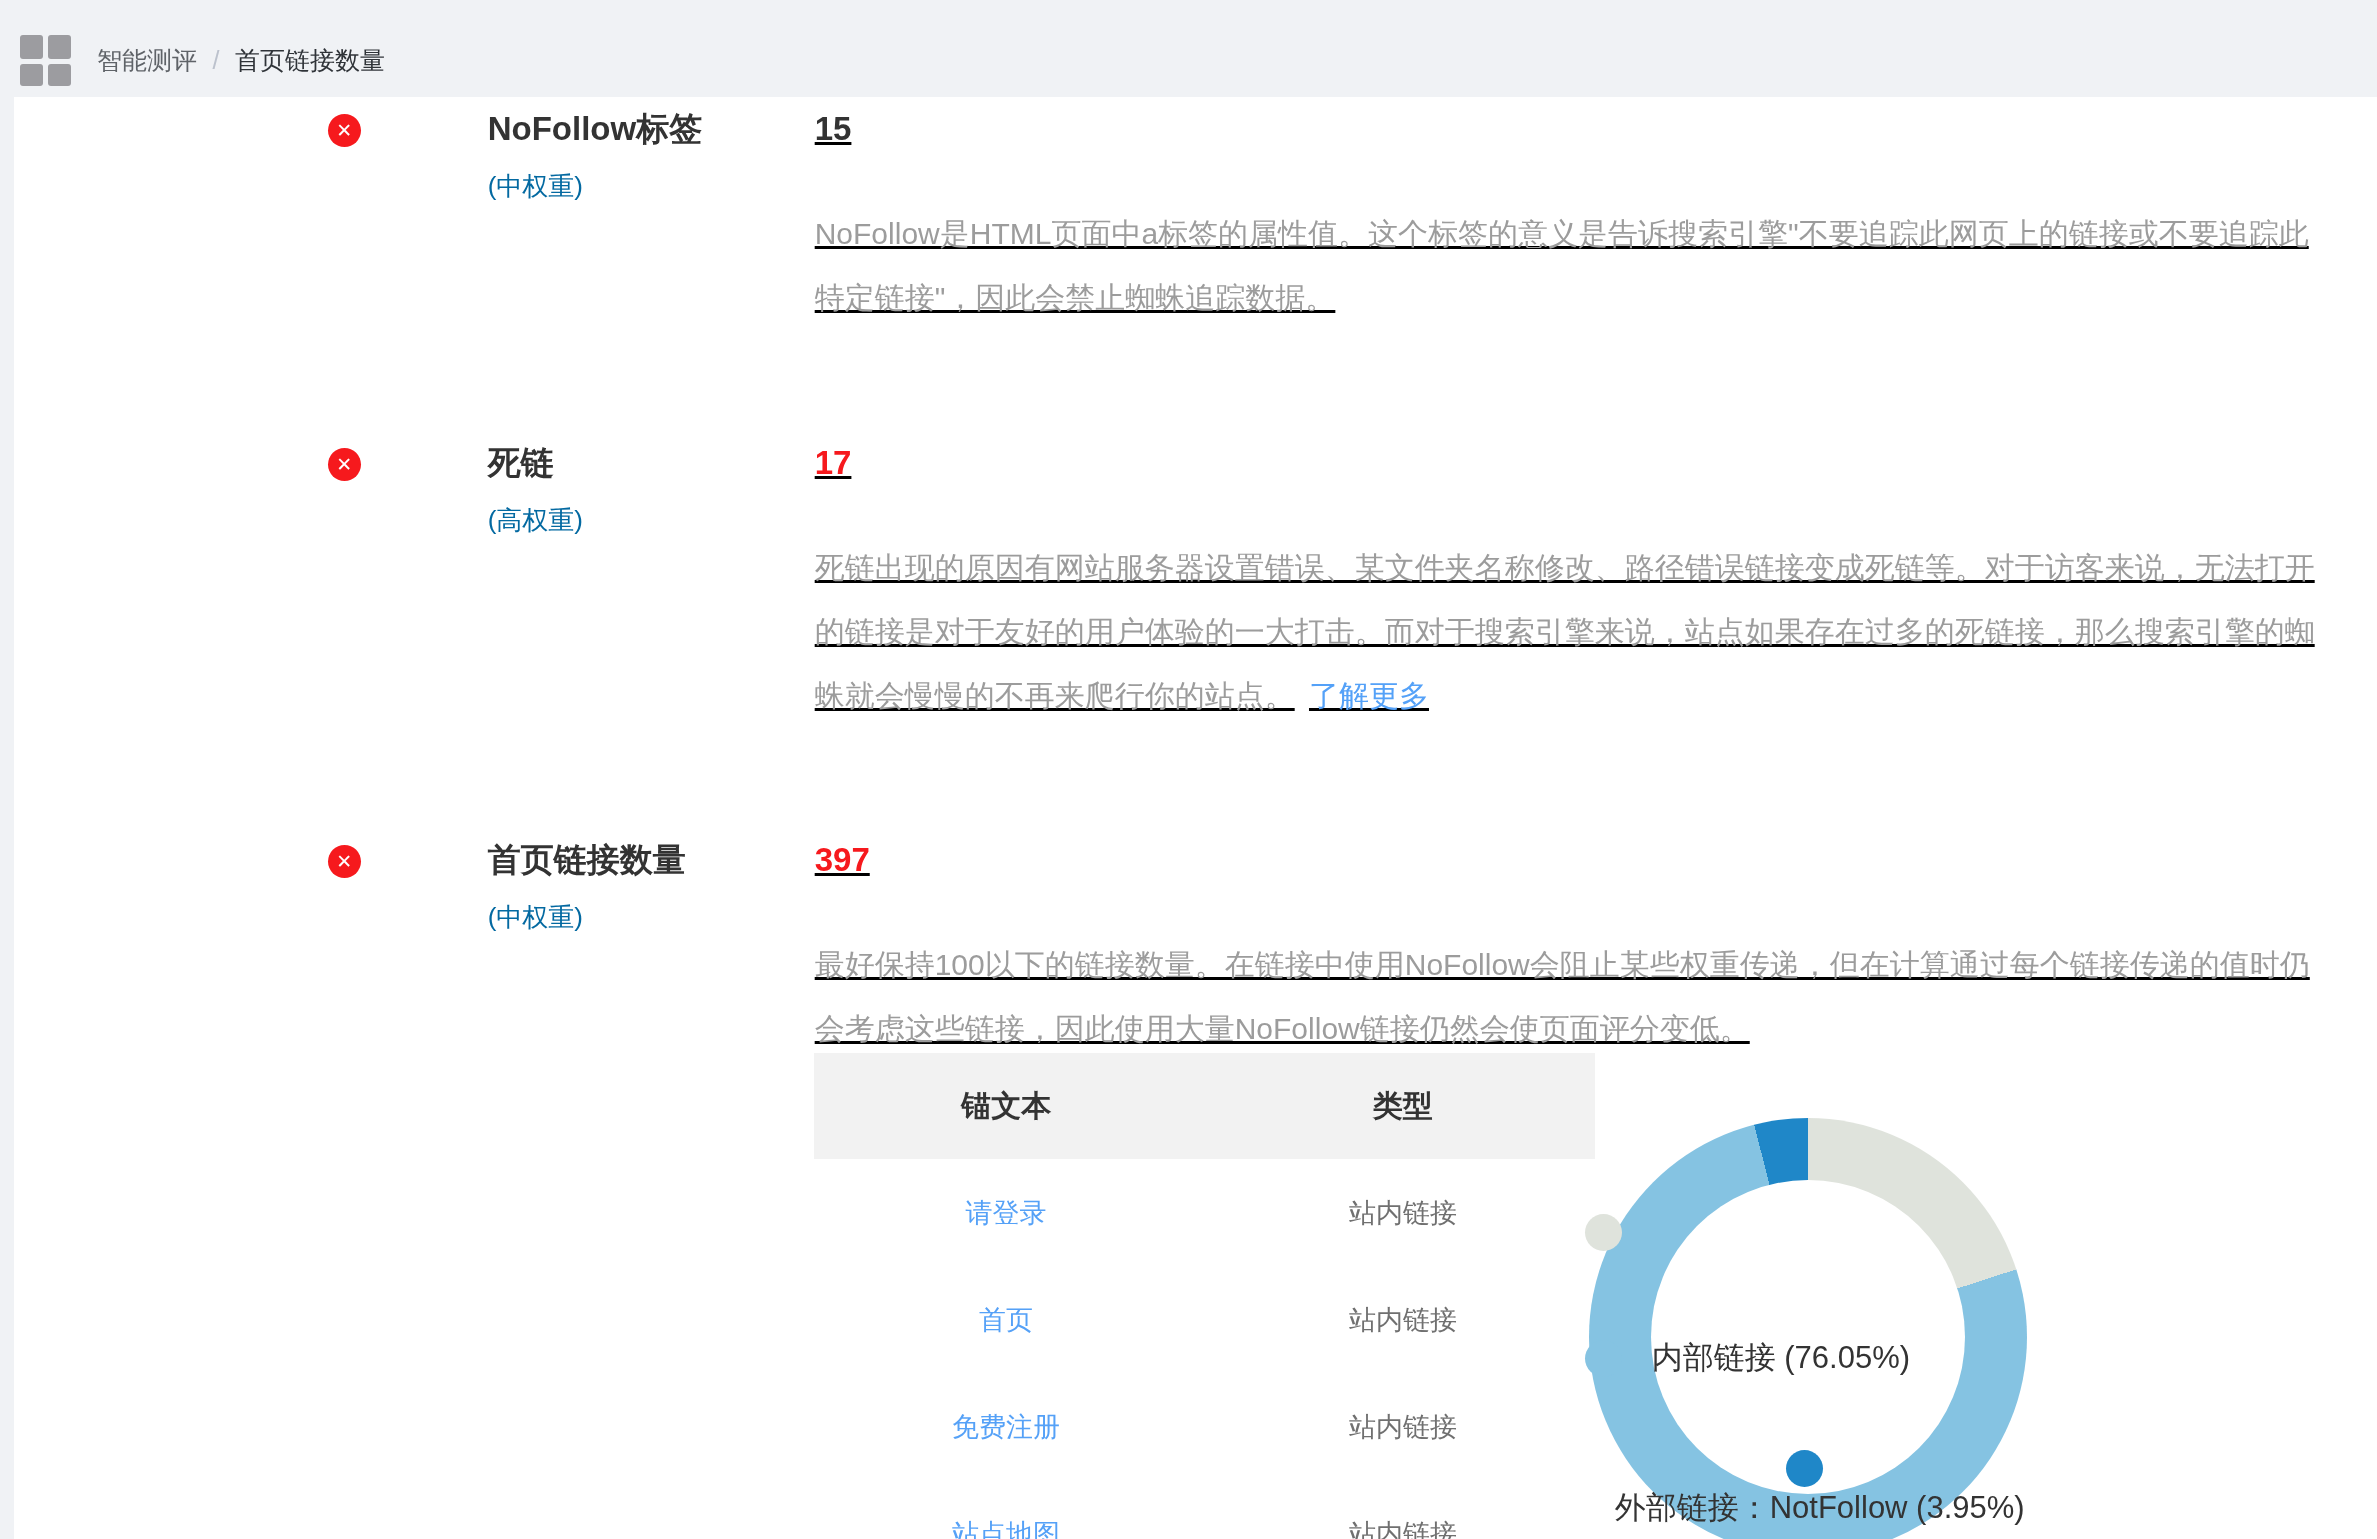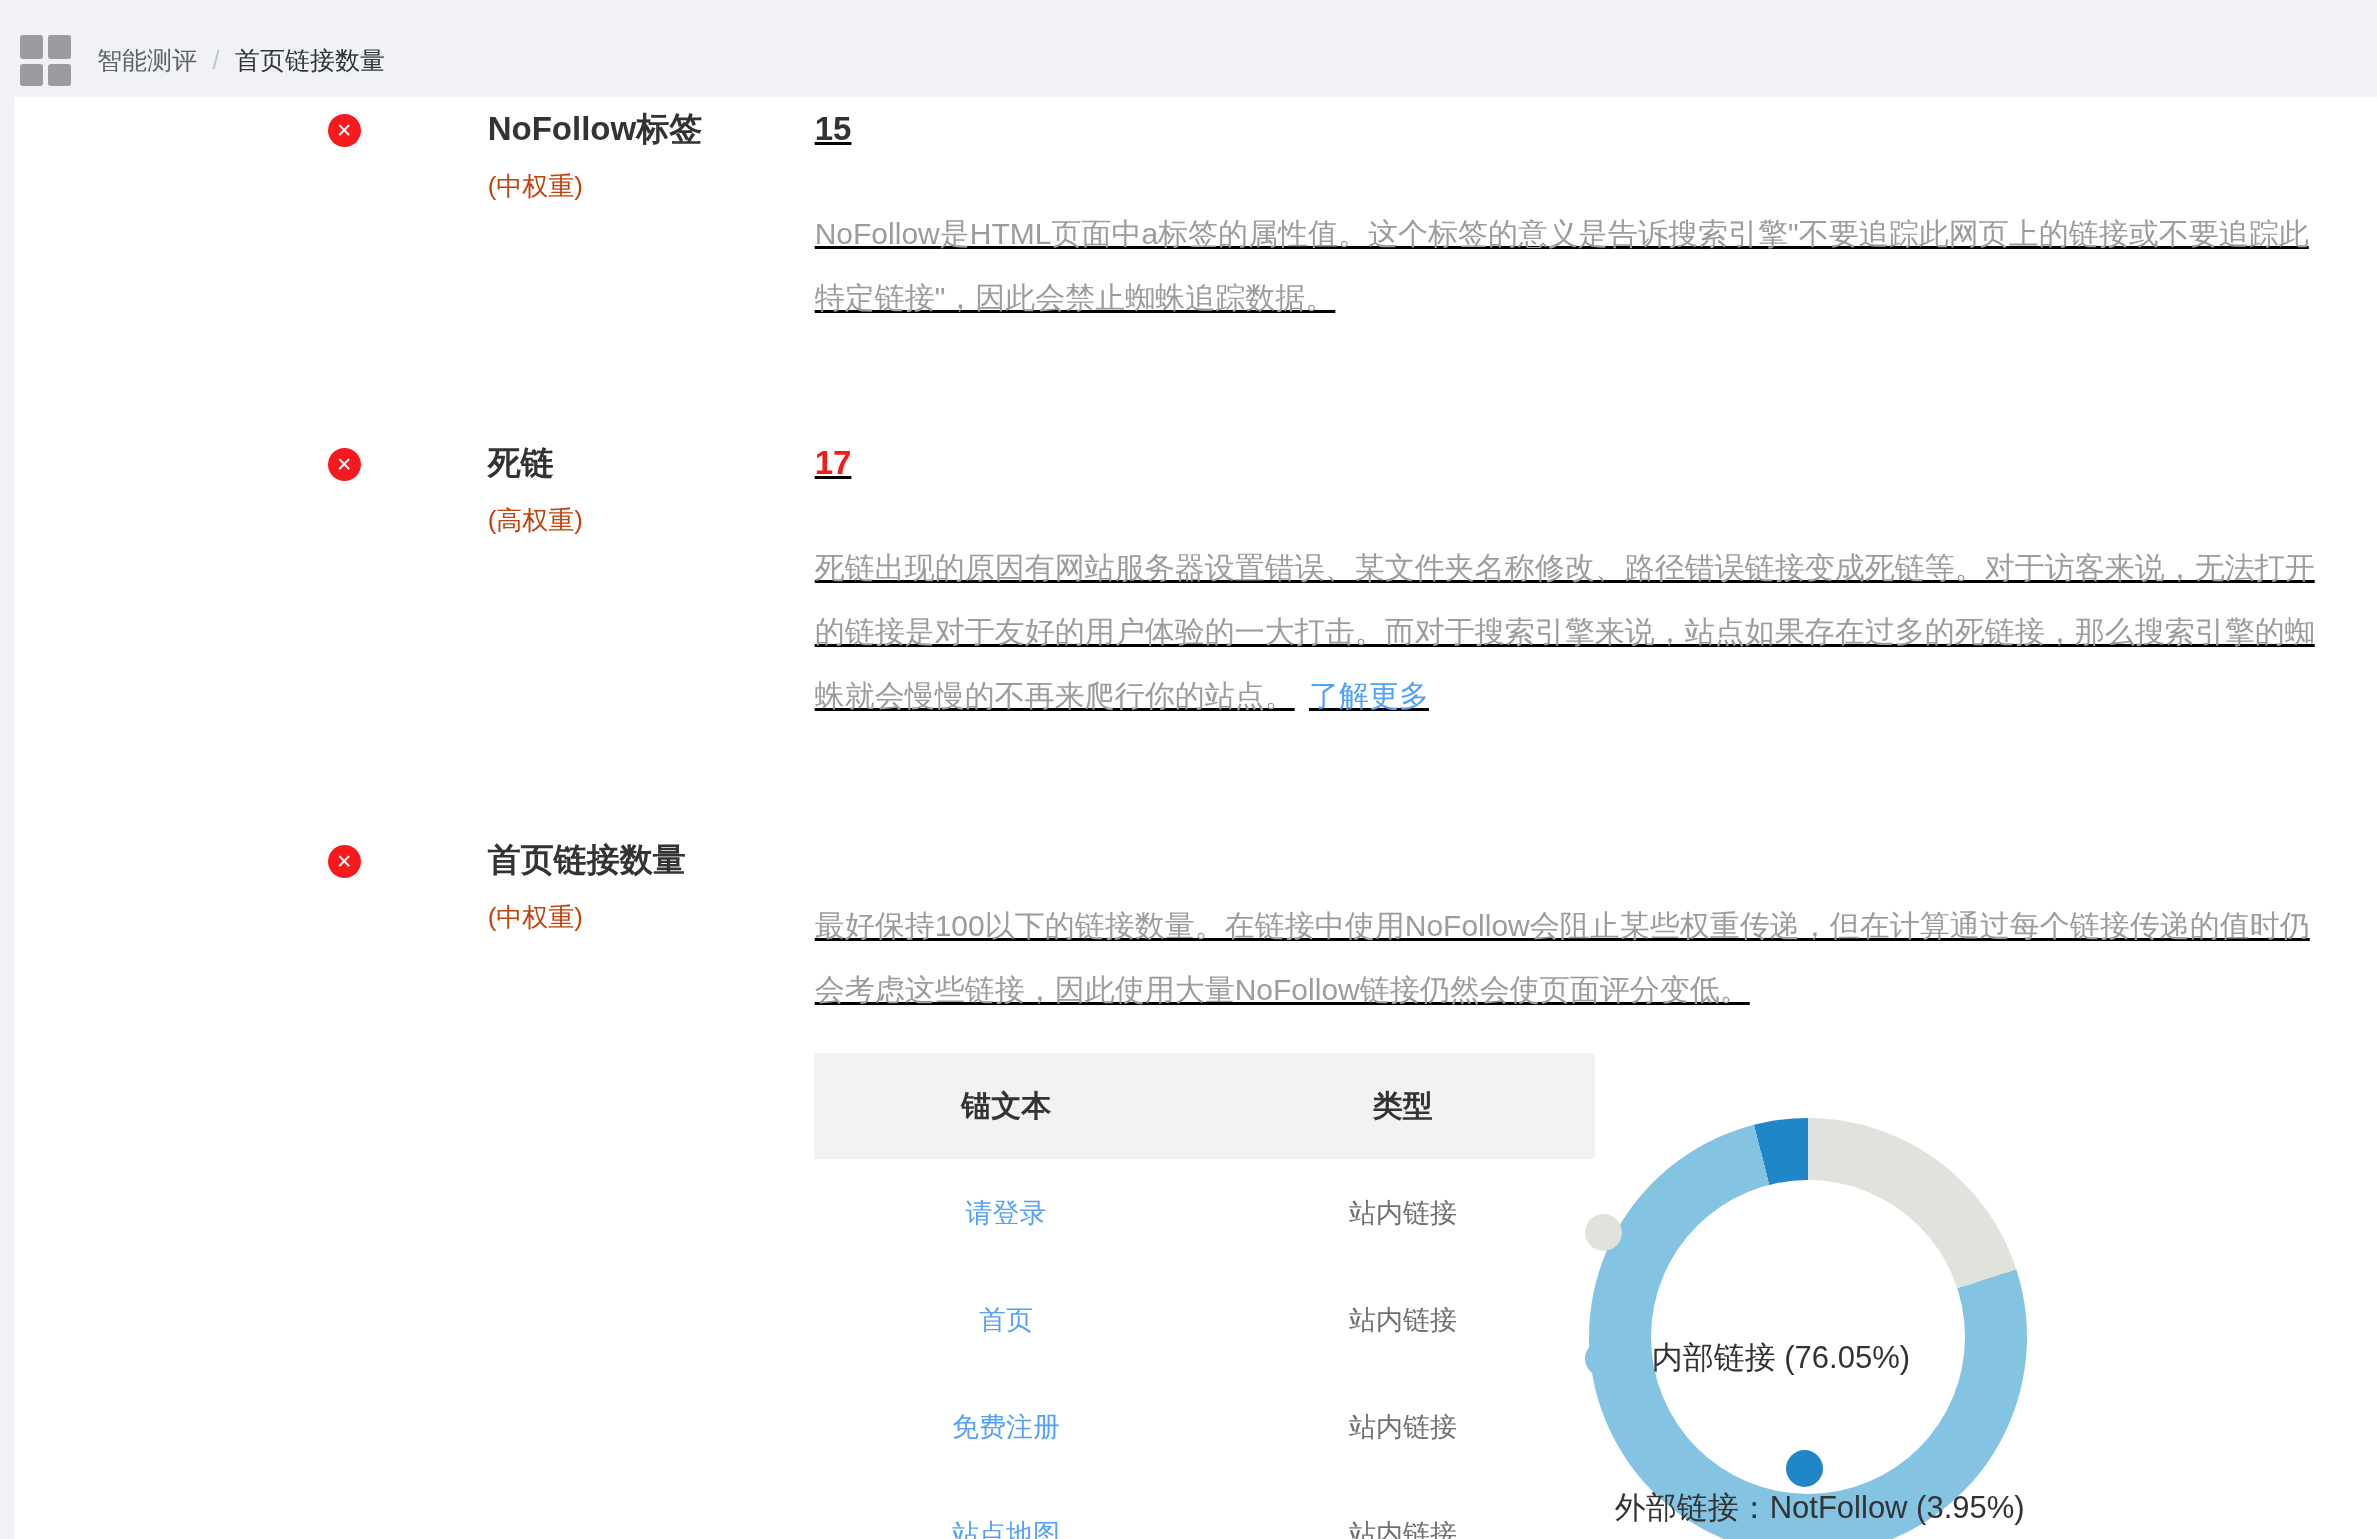--- a/index.html
+++ b/index.html
@@ -23,21 +23,21 @@
   
   .section{position:absolute;left:0;right:0;display:flex;align-items:flex-start;}
   .sec-1{top:12px;}
   .sec-2{top:346px;}
   .sec-3{top:743px;}
   .err-icon{margin-left:314px;margin-top:4.8px;width:33px;height:33px;border-radius:50%;
             background:#f6191d;color:#fff;display:flex;align-items:center;justify-content:center;
             font-size:19px;font-weight:bold;flex:0 0 auto;}
   .sec-info{margin-left:127px;width:327px;flex:0 0 auto;box-sizing:border-box;}
   .sec-title{font-size:33px;font-weight:bold;color:#333;line-height:39px;}
-  .sec-weight{font-size:26px;color:#c2410c;margin-top:22.6px;line-height:31px;}
+  .sec-weight{font-size:26px;color:#0369a1;margin-top:22.6px;line-height:31px;}
   .sec-body{flex:1 1 auto;position:relative;padding-right:39px;box-sizing:border-box;text-decoration:underline;}
   .metric-value{font-size:33px;font-weight:bold;line-height:39px;color:#333;}
   .sec-desc{font-size:30px;color:#9c9c9c;line-height:64px;margin-top:54px;max-width:1523px;}
   .learn-more{color:#54a1f8;text-decoration:none;margin-left:14.3px;cursor:pointer;}
 
   
   .link-table{position:absolute;left:-0.6px;top:213px;width:781px;}
   .lt-header{display:flex;height:106px;background:#f2f2f2;gap:12px;}
   .lt-header .lt-cell{font-size:30px;font-weight:bold;color:#333;}
   .lt-row{display:flex;height:107px;background:#fff;gap:13px;}
@@ -104,20 +104,21 @@
       </div>
     </div>
 
     <div class="section sec-3">
       <div class="err-icon">✕</div>
       <div class="sec-info">
         <div class="sec-title">首页链接数量</div>
         <div class="sec-weight">(中权重)</div>
       </div>
       <div class="sec-body">
+        <div class="metric-value" style="color: rgb(246, 25, 29);">397</div>
         <div class="sec-desc">最好保持100以下的链接数量。在链接中使用NoFollow会阻止某些权重传递，但在计算通过每个链接传递的值时仍会考虑这些链接，因此使用大量NoFollow链接仍然会使页面评分变低。</div>
 
         <div class="link-table">
           <div class="lt-header">
             <div class="lt-cell">锚文本</div>
             <div class="lt-cell">类型</div>
           </div>
           <div class="lt-row">
             <div class="lt-cell">
                 <a class="lt-anchor">请登录</a>

